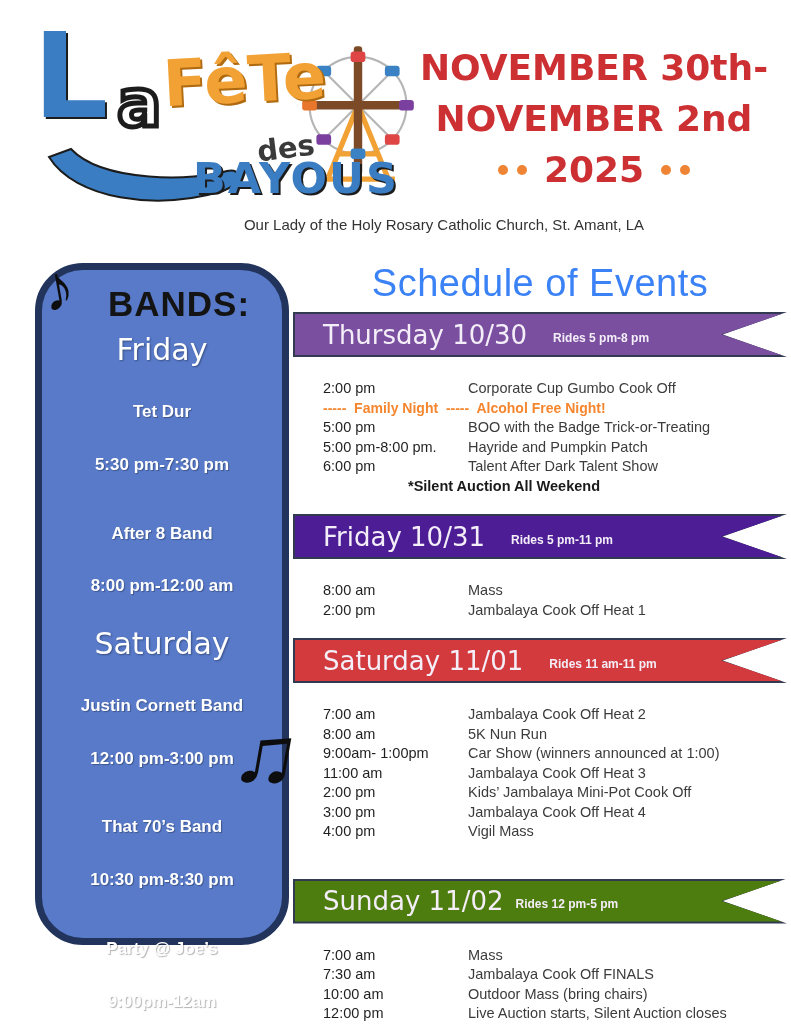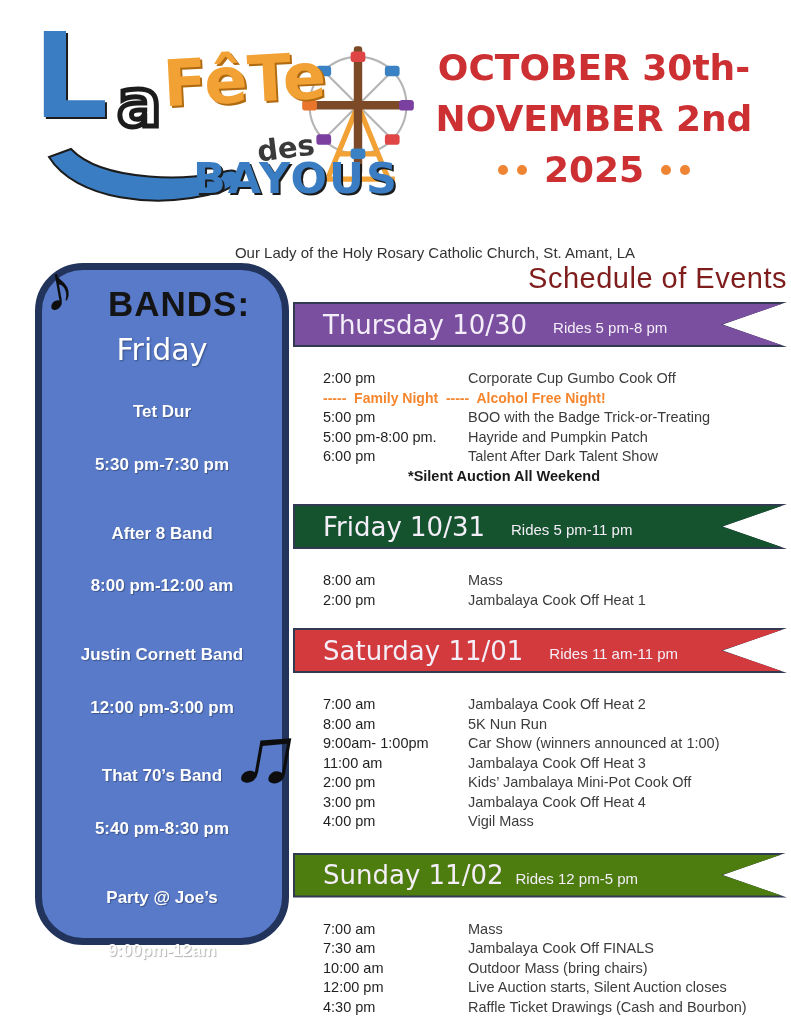--- a/index.html
+++ b/index.html
@@ -23,59 +23,59 @@
   .logo-bayous{position:absolute;left:168px;top:118px;font-family:"DejaVu Sans",sans-serif;
                font-size:43px;font-weight:800;color:#3a7dc2;letter-spacing:2px;z-index:3;
                text-shadow:2px 2px 0 #1c1c1c;}
   .swoosh{position:absolute;left:20px;top:112px;z-index:1;}
 
   .dates{position:absolute;left:400px;top:42px;width:388px;text-align:center;
          font-family:"DejaVu Sans",sans-serif;font-weight:800;color:#cc3033;
          font-size:36px;line-height:1.42;}
   .year-row{display:flex;align-items:center;justify-content:center;gap:9px;}
   .dot{width:10px;height:10px;border-radius:50%;background:#ee8434;display:inline-block;}
-  .venue{position:absolute;left:100px;top:216px;width:670px;text-align:center;
-         font-size:15px;color:#333;margin-top:28px;}
+  .venue{position:absolute;left:109px;top:216px;width:670px;text-align:center;
+         font-size:15px;color:#333;}
 
   
   .bands{position:absolute;left:35px;top:263px;width:240px;height:668px;
          background:#587ac9;border:7px solid #22345c;border-radius:48px;z-index:2;}
   .note-single{position:absolute;left:0px;top:-14px;font-size:64px;color:#0d0d0d;
                transform:rotate(-10deg);z-index:4;line-height:1;}
   .note-double{position:absolute;right:-18px;top:440px;font-size:88px;color:#0d0d0d;
                transform:rotate(10deg);z-index:4;line-height:1;}
   .bands-title{position:absolute;left:66px;top:14px;font-size:35px;font-weight:700;
                color:#141414;letter-spacing:1px;}
   .bands-body{position:absolute;left:0;top:58px;width:100%;text-align:center;color:#fff;}
   .band-day{font-family:"DejaVu Sans",sans-serif;font-size:30px;color:#fff;
             text-shadow:1px 1px 2px rgba(0,0,0,.35);margin:4px 0 6px;}
   .band-act{font-size:17px;font-weight:700;line-height:1.55;margin-bottom:16px;
             white-space:pre-line;text-shadow:1px 1px 1px rgba(0,0,0,.3);}
   .mt-lg{margin-top:26px;}
 
   
   .schedule{position:absolute;left:293px;top:262px;width:494px;}
-  .sched-title{font-size:29px;color:#7f1d1d;text-align:right;margin:0 0 7px 0;
+  .sched-title{font-size:38px;color:#3b82f6;text-align:center;margin:0 0 7px 0;
                font-weight:400;letter-spacing:.5px;}
   .ribbon{position:relative;height:45px;background:#323a52;
           clip-path:polygon(0 0,100% 0,87% 50%,100% 100%,0 100%);}
   .ribbon-fill{position:absolute;inset:2px;clip-path:polygon(0 0,100% 0,87% 50%,100% 100%,0 100%);
                display:flex;align-items:center;padding-left:28px;box-sizing:border-box;}
   .ribbon-day{font-family:"DejaVu Sans",sans-serif;font-size:26px;color:#f4eef8;}
-  .ribbon-rides{font-size:15px;font-weight:400;color:#f4eef8;margin-left:26px;padding-top:6px;}
+  .ribbon-rides{font-size:12px;font-weight:700;color:#f4eef8;margin-left:26px;padding-top:6px;}
   .events{padding:22px 0 5px 30px;}
   .event-row{display:flex;font-size:14.5px;line-height:19.5px;color:#3c3c3c;}
   .event-time{width:145px;color:#1f1f1f;flex:0 0 auto;}
   .event-name{flex:1;}
   .family-night{font-size:14px;font-weight:700;color:#f5862e;line-height:19.5px;
                 white-space:pre-wrap;}
   .auction-note{font-size:14.5px;font-weight:700;color:#1a1a1a;line-height:19.5px;
                 padding-left:85px;}
   .day-block{margin-bottom:13px;}
-  .gap-lg{margin-bottom:16px;}
+  .gap-lg{margin-bottom:32px;}
 
   .footer{position:absolute;left:100px;bottom:26px;width:640px;text-align:center;
           font-family:"DejaVu Sans",sans-serif;font-size:17px;font-weight:700;color:#c9302c;}
   .footer a{color:#c9302c;text-decoration:underline;}
 </style>
 </head>
 <body>
 
 <div class="page">
 
@@ -115,21 +115,21 @@
       <path d="M4 10 C 30 52, 110 64, 178 44 C 196 38, 198 20, 182 24 C 150 34, 58 36, 26 2 Z" fill="#3a7dc2" stroke="#1c1c1c" stroke-width="2"></path>
     </svg>
     <span class="logo-la-l">L</span>
     <span class="logo-la-a">a</span>
     <span class="logo-fete">FêTe</span>
     <span class="logo-des">des</span>
     <span class="logo-bayous">BAYOUS</span>
   </div>
 
   <div class="dates">
-    <div>OCTOBER 30th-</div>
+    <div>NOVEMBER 30th-</div>
     <div>NOVEMBER 2nd</div>
     <div class="year-row">
       <span class="dot"></span>
       <span class="dot"></span>
       <span style="margin:0 8px;">2025</span>
       <span class="dot"></span>
       <span class="dot"></span>
     </div>
   </div>
 
@@ -144,27 +144,28 @@
       <div class="band-day">Friday</div>
       <div class="band-act">
         <span>Tet Dur</span><br>
         <span>5:30 pm-7:30 pm</span>
       </div>
       <div class="band-act">
         <span>After 8 Band</span><br>
         <span>8:00 pm-12:00 am</span>
       </div>
 
+      <div class="band-day mt-lg">Saturday</div>
       <div class="band-act">
         <span>Justin Cornett Band</span><br>
         <span>12:00 pm-3:00 pm</span>
       </div>
       <div class="band-act">
         <span>That 70’s Band</span><br>
-        <span>5:40 pm-8:30 pm</span>
+        <span>10:30 pm-8:30 pm</span>
       </div>
       <div class="band-act">
         <span>Party @ Joe’s</span><br>
         <span>9:00pm-12am</span>
       </div>
 
     </div>
   </aside>
 
   <main class="schedule">
@@ -194,21 +195,21 @@
         <div class="event-row">
           <span class="event-time">6:00 pm</span>
           <span class="event-name">Talent After Dark Talent Show</span>
         </div>
         <div class="auction-note">*Silent Auction All Weekend</div>
       </div>
     </section>
 
     <section class="day-block">
       <div class="ribbon">
-        <div class="ribbon-fill" style="background: #14532d;">
+        <div class="ribbon-fill" style="background: #4c1d95;">
           <span class="ribbon-day">Friday 10/31</span>
           <span class="ribbon-rides">Rides 5 pm-11 pm</span>
         </div>
       </div>
       <div class="events">
         <div class="event-row">
           <span class="event-time">8:00 am</span>
           <span class="event-name">Mass</span>
         </div>
         <div class="event-row">

